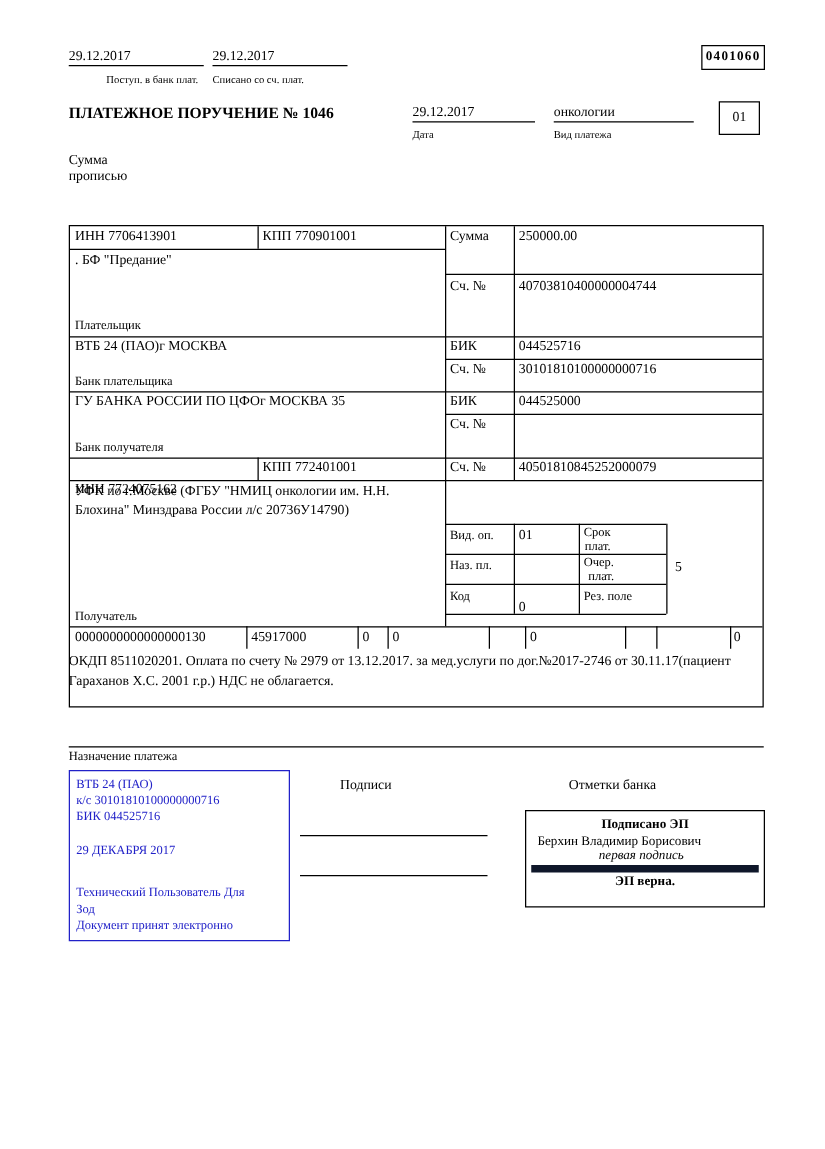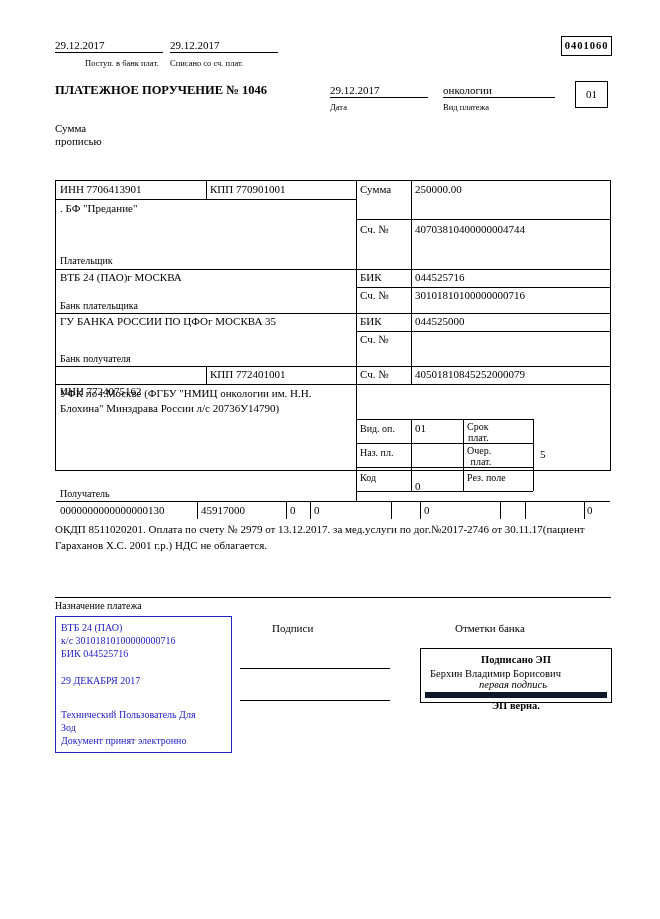--- a/index.html
+++ b/index.html
@@ -41,21 +41,21 @@
   <div class="t bold" style="left:55px;top:84px;font-size:12.5px;">ПЛАТЕЖНОЕ ПОРУЧЕНИЕ № 1046</div>
   <div class="ufield" style="left:330px;top:83px;width:98px;">29.12.2017</div>
   <div class="t tiny" style="left:330px;top:101px;">Дата</div>
   <div class="ufield" style="left:443px;top:83px;width:112px;">онкологии</div>
   <div class="t tiny" style="left:443px;top:101px;">Вид платежа</div>
   <div class="box" style="left:575px;top:81px;width:33px;height:27px;text-align:center;line-height:25px;">01</div>
 
   <div class="t pre" style="left:55px;top:122px;">Сумма
 прописью</div>
 
-  <div class="box" style="left:55px;top:180px;width:556px;height:291px;">
+  <div class="box" style="left:55px;top:180px;width:556px;height:386px;">
 
     <div class="hl" style="top:18px;left:0;width:300px;"></div>
     <div class="hl" style="top:38px;left:300px;width:254px;"></div>
     <div class="hl" style="top:88px;left:0;width:554px;"></div>
     <div class="hl" style="top:106px;left:300px;width:254px;"></div>
     <div class="hl" style="top:132px;left:0;width:554px;"></div>
     <div class="hl" style="top:150px;left:300px;width:254px;"></div>
     <div class="hl" style="top:185px;left:0;width:554px;"></div>
     <div class="hl" style="top:203px;left:0;width:554px;"></div>
     <div class="hl" style="top:238px;left:300px;width:177px;"></div>
@@ -149,20 +149,20 @@
     <div>Зод</div>
     <div>Документ принят электронно</div>
   </div>
 
   <div class="t" style="left:272px;top:622px;">Подписи</div>
   <div class="t" style="left:455px;top:622px;">Отметки банка</div>
 
   <div class="hl" style="left:240px;top:668px;width:150px;"></div>
   <div class="hl" style="left:240px;top:700px;width:150px;"></div>
 
-  <div class="esign-box" style="left:420px;top:648px;width:192px;height:55px;">
+  <div class="esign-box" style="left:420px;top:648px;width:192px;height:78px;">
     <div class="esign-title">Подписано ЭП</div>
     <div class="esign-name">Берхин Владимир Борисович</div>
     <div class="esign-role">первая подпись</div>
     <div class="esign-verified">ЭП верна.</div>
   </div>
 
 </div>
 
 </body></html>

